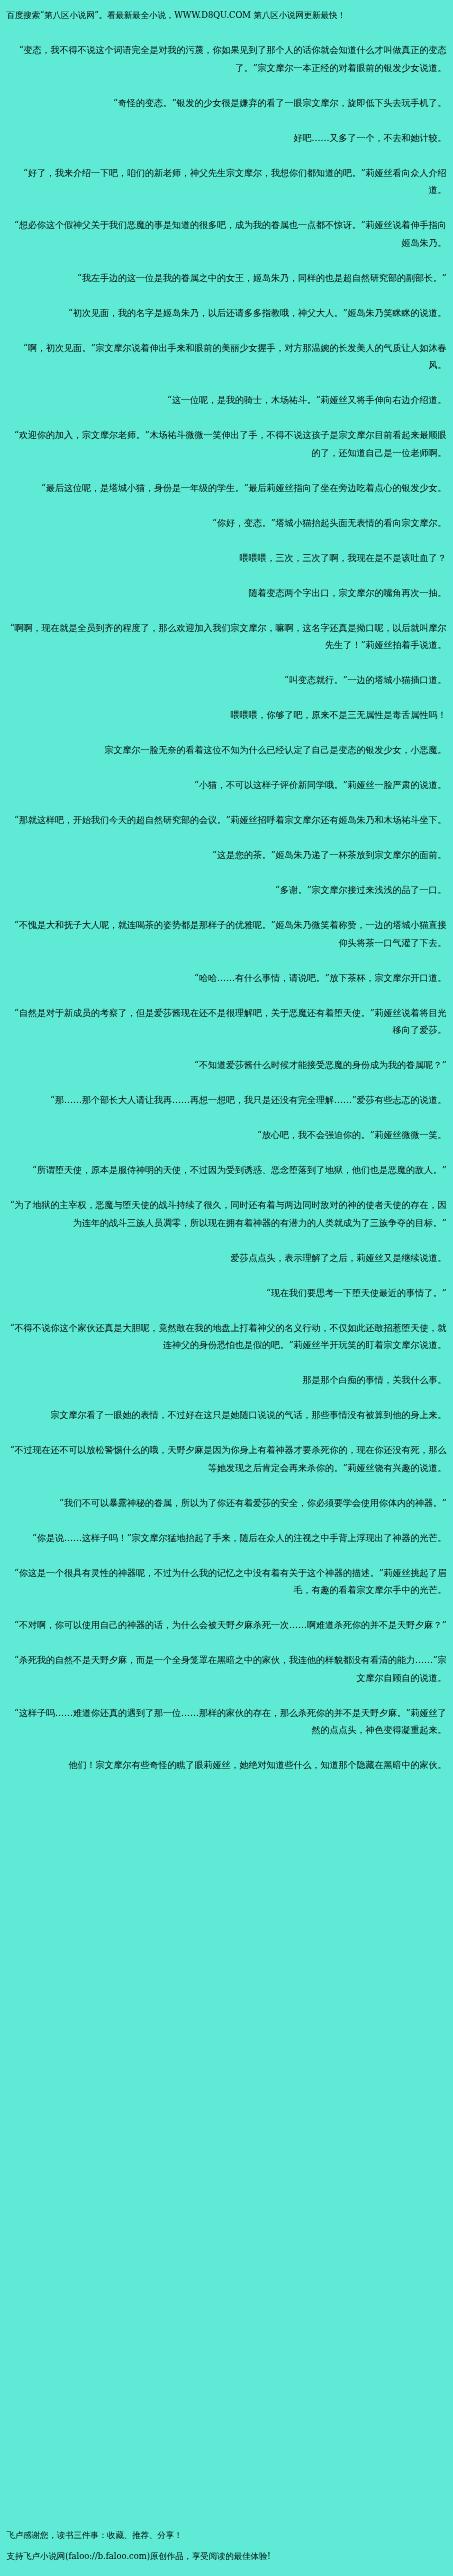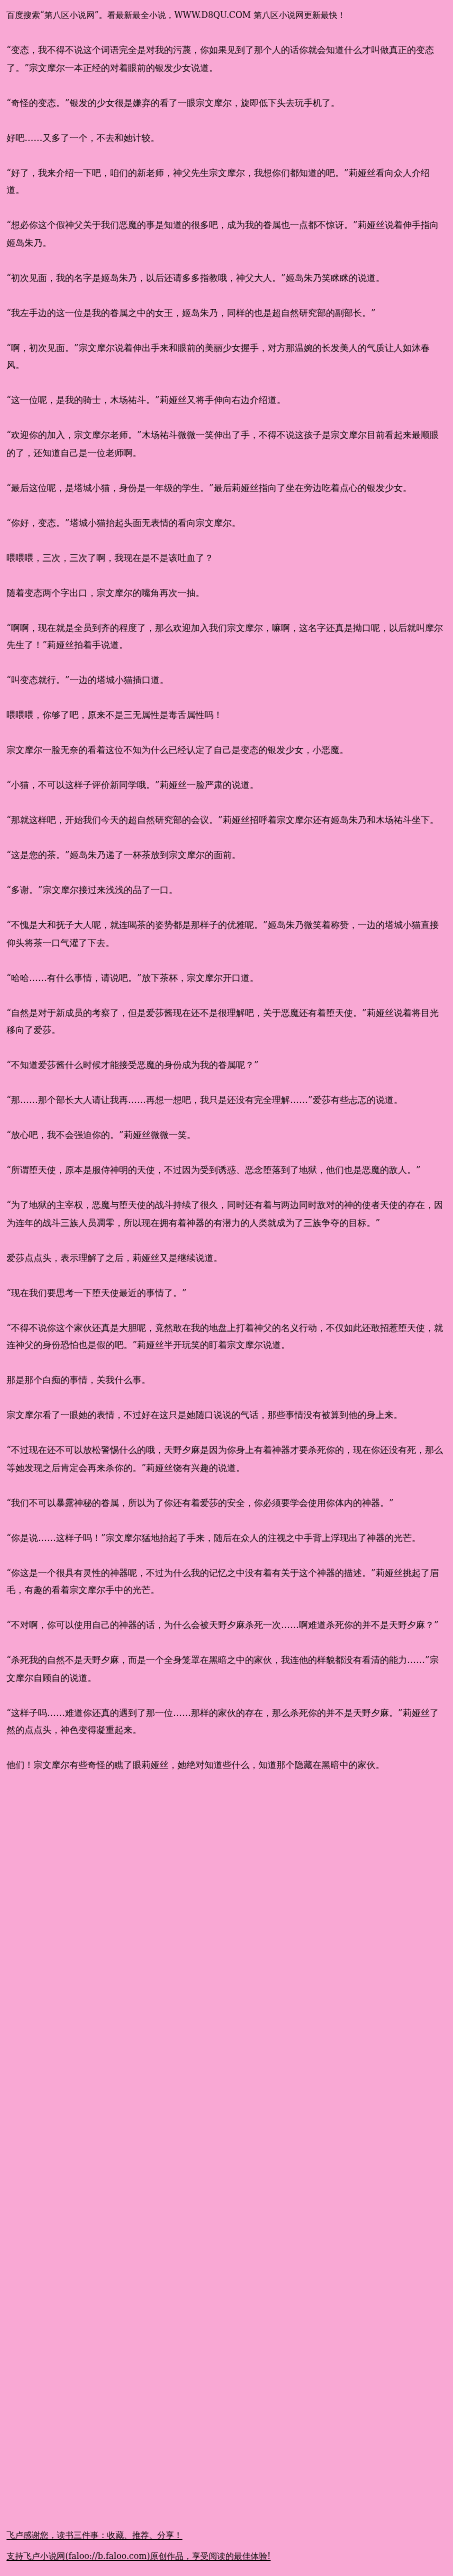--- a/index.html
+++ b/index.html
@@ -8,43 +8,43 @@
     background: #00FE00;
   }
   .page {
     width: 453px;
     min-height: 2576px;
     margin: 0 auto;
     padding: 7.8px 6.5px 11.7px 6.5px;
     box-sizing: border-box;
     display: flex;
     flex-direction: column;
-    background: #f9a8d4;
+    background: #5eead4;
     color: #000000;
     font-family: "DejaVu Serif", "Liberation Serif", serif;
   }
   .site-notice {
     font-size: 8.4px;
     line-height: 14.2px;
     margin: 0 0 2.6px 0;
     word-break: break-all;
   }
   .novel-content {
     flex: 0 0 auto;
   }
   .novel-content p.paragraph {
     font-size: 9px;
     line-height: 17.5px;
     margin: 17.5px 0;
     word-break: break-all;
+    text-align: right;
   }
   .page-footer {
     margin-top: auto;
     padding-top: 13px;
-    text-decoration: underline;
   }
   .footer-line {
     font-size: 8.4px;
     line-height: 15.5px;
     margin: 5.2px 0 0 0;
     word-break: break-all;
   }
 </style>
 </head>
 <body>
@@ -52,22 +52,22 @@
 <div class="page">
 
   <div class="site-notice">百度搜索“第八区小说网”。看最新最全小说，WWW.D8QU.COM  第八区小说网更新最快！</div>
 
   <div class="novel-content">
       <p class="paragraph">“变态，我不得不说这个词语完全是对我的污蔑，你如果见到了那个人的话你就会知道什么才叫做真正的变态了。”宗文摩尔一本正经的对着眼前的银发少女说道。</p>
       <p class="paragraph">“奇怪的变态。”银发的少女很是嫌弃的看了一眼宗文摩尔，旋即低下头去玩手机了。</p>
       <p class="paragraph">好吧……又多了一个，不去和她计较。</p>
       <p class="paragraph">“好了，我来介绍一下吧，咱们的新老师，神父先生宗文摩尔，我想你们都知道的吧。”莉娅丝看向众人介绍道。</p>
       <p class="paragraph">“想必你这个假神父关于我们恶魔的事是知道的很多吧，成为我的眷属也一点都不惊讶。”莉娅丝说着伸手指向姬岛朱乃。</p>
+      <p class="paragraph">“我左手边的这一位是我的眷属之中的女王，姬岛朱乃，同样的也是超自然研究部的副部长。”</p>
       <p class="paragraph">“初次见面，我的名字是姬岛朱乃，以后还请多多指教哦，神父大人。”姬岛朱乃笑眯眯的说道。</p>
-      <p class="paragraph">“我左手边的这一位是我的眷属之中的女王，姬岛朱乃，同样的也是超自然研究部的副部长。”</p>
       <p class="paragraph">“啊，初次见面。”宗文摩尔说着伸出手来和眼前的美丽少女握手，对方那温婉的长发美人的气质让人如沐春风。</p>
       <p class="paragraph">“这一位呢，是我的骑士，木场祐斗。”莉娅丝又将手伸向右边介绍道。</p>
       <p class="paragraph">“欢迎你的加入，宗文摩尔老师。”木场祐斗微微一笑伸出了手，不得不说这孩子是宗文摩尔目前看起来最顺眼的了，还知道自己是一位老师啊。</p>
       <p class="paragraph">“最后这位呢，是塔城小猫，身份是一年级的学生。”最后莉娅丝指向了坐在旁边吃着点心的银发少女。</p>
       <p class="paragraph">“你好，变态。”塔城小猫抬起头面无表情的看向宗文摩尔。</p>
       <p class="paragraph">喂喂喂，三次，三次了啊，我现在是不是该吐血了？</p>
       <p class="paragraph">随着变态两个字出口，宗文摩尔的嘴角再次一抽。</p>
       <p class="paragraph">“啊啊，现在就是全员到齐的程度了，那么欢迎加入我们宗文摩尔，嘛啊，这名字还真是拗口呢，以后就叫摩尔先生了！”莉娅丝拍着手说道。</p>
       <p class="paragraph">“叫变态就行。”一边的塔城小猫插口道。</p>
       <p class="paragraph">喂喂喂，你够了吧，原来不是三无属性是毒舌属性吗！</p>

